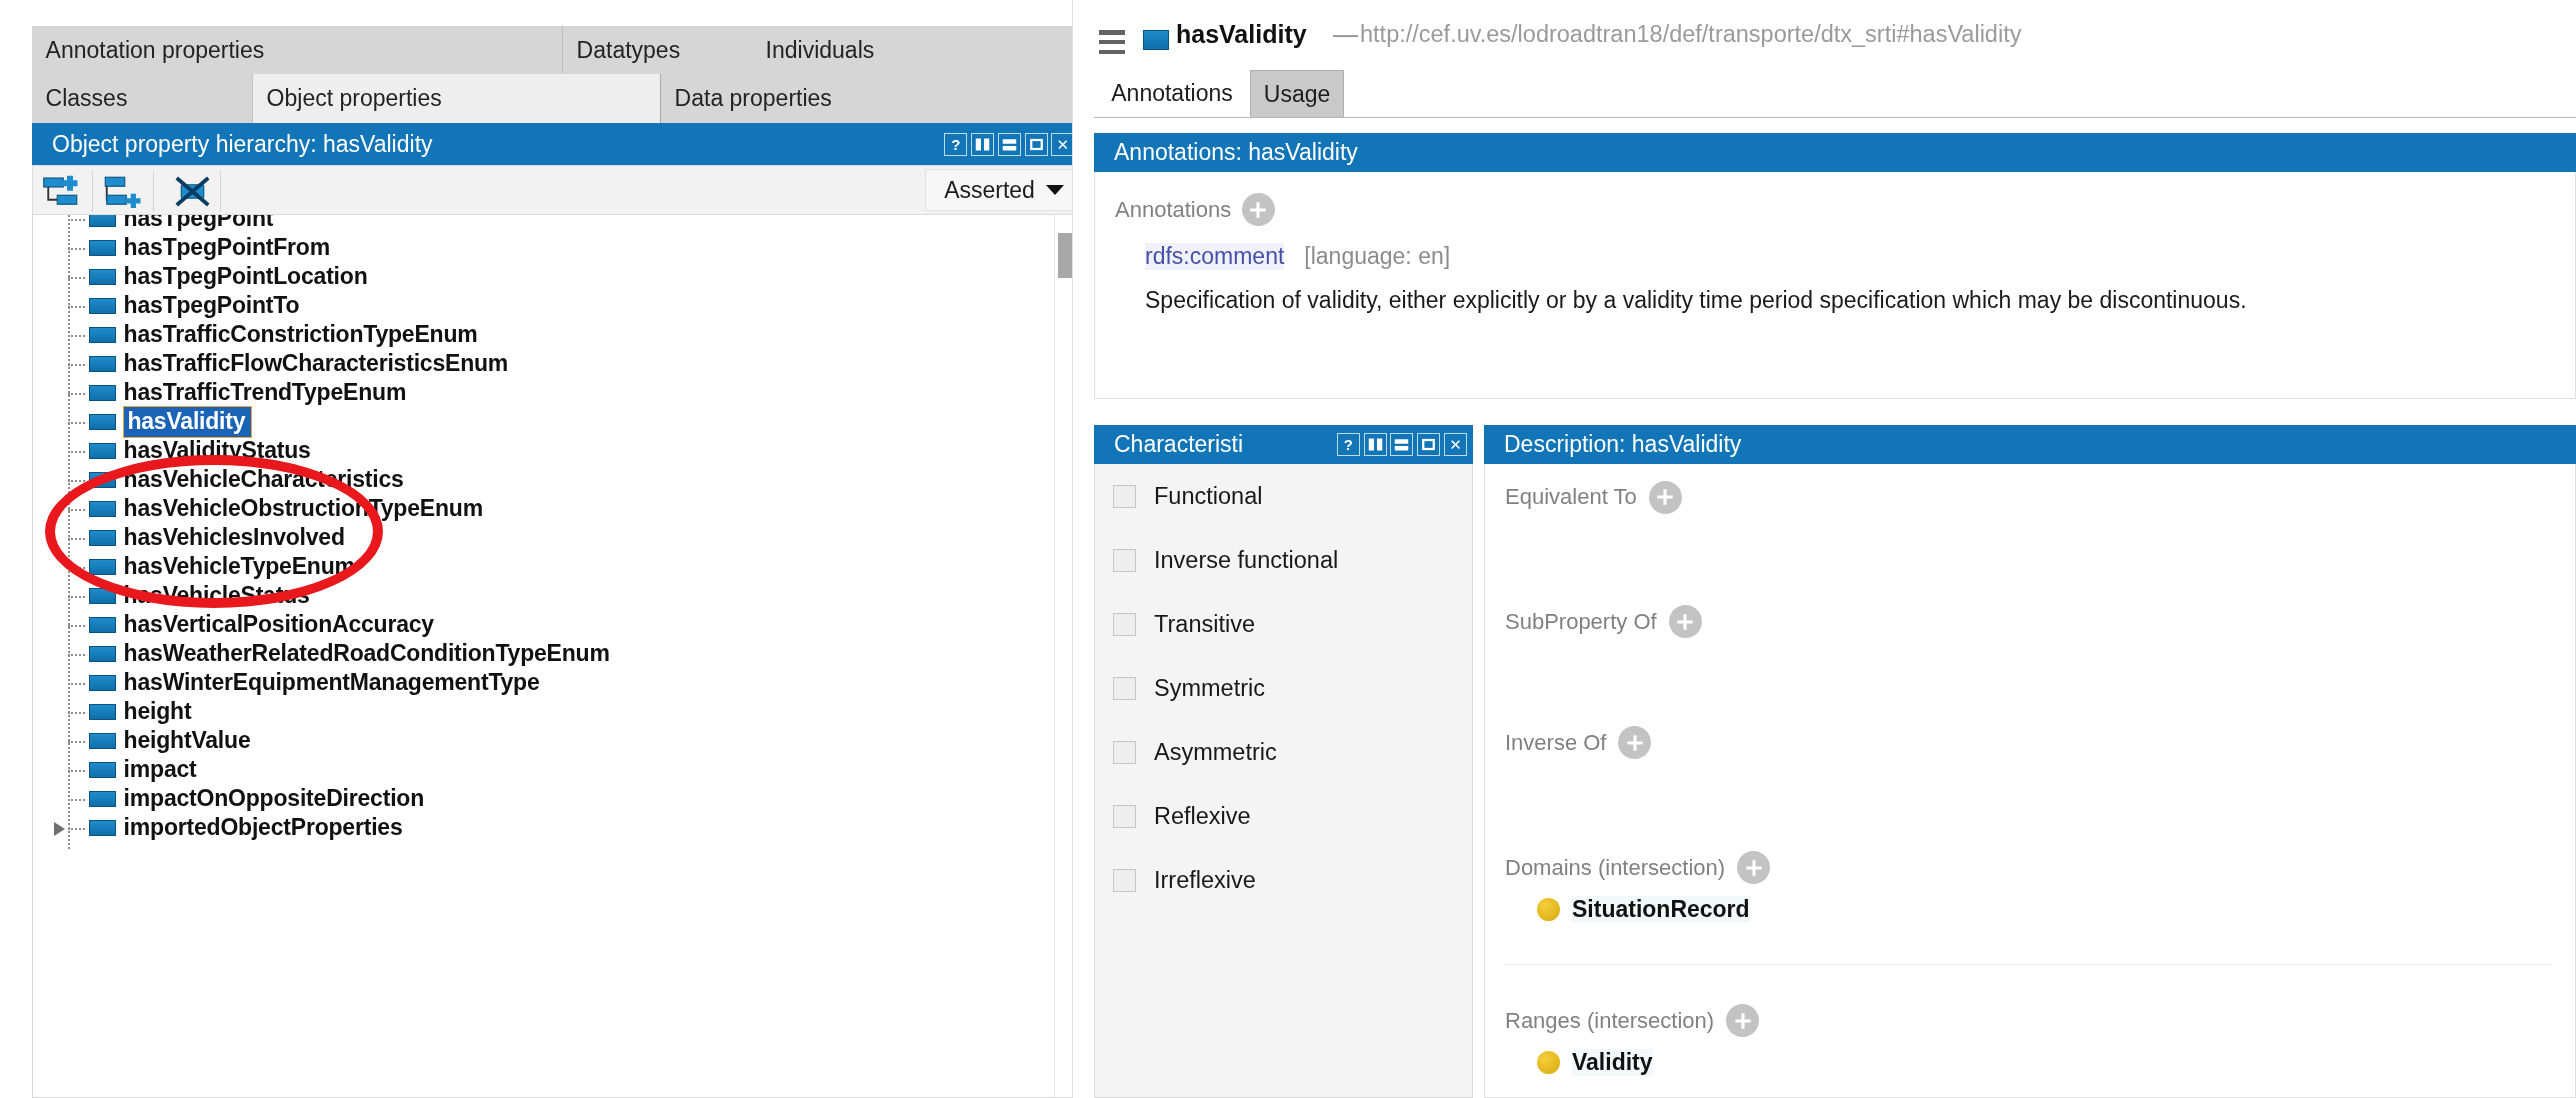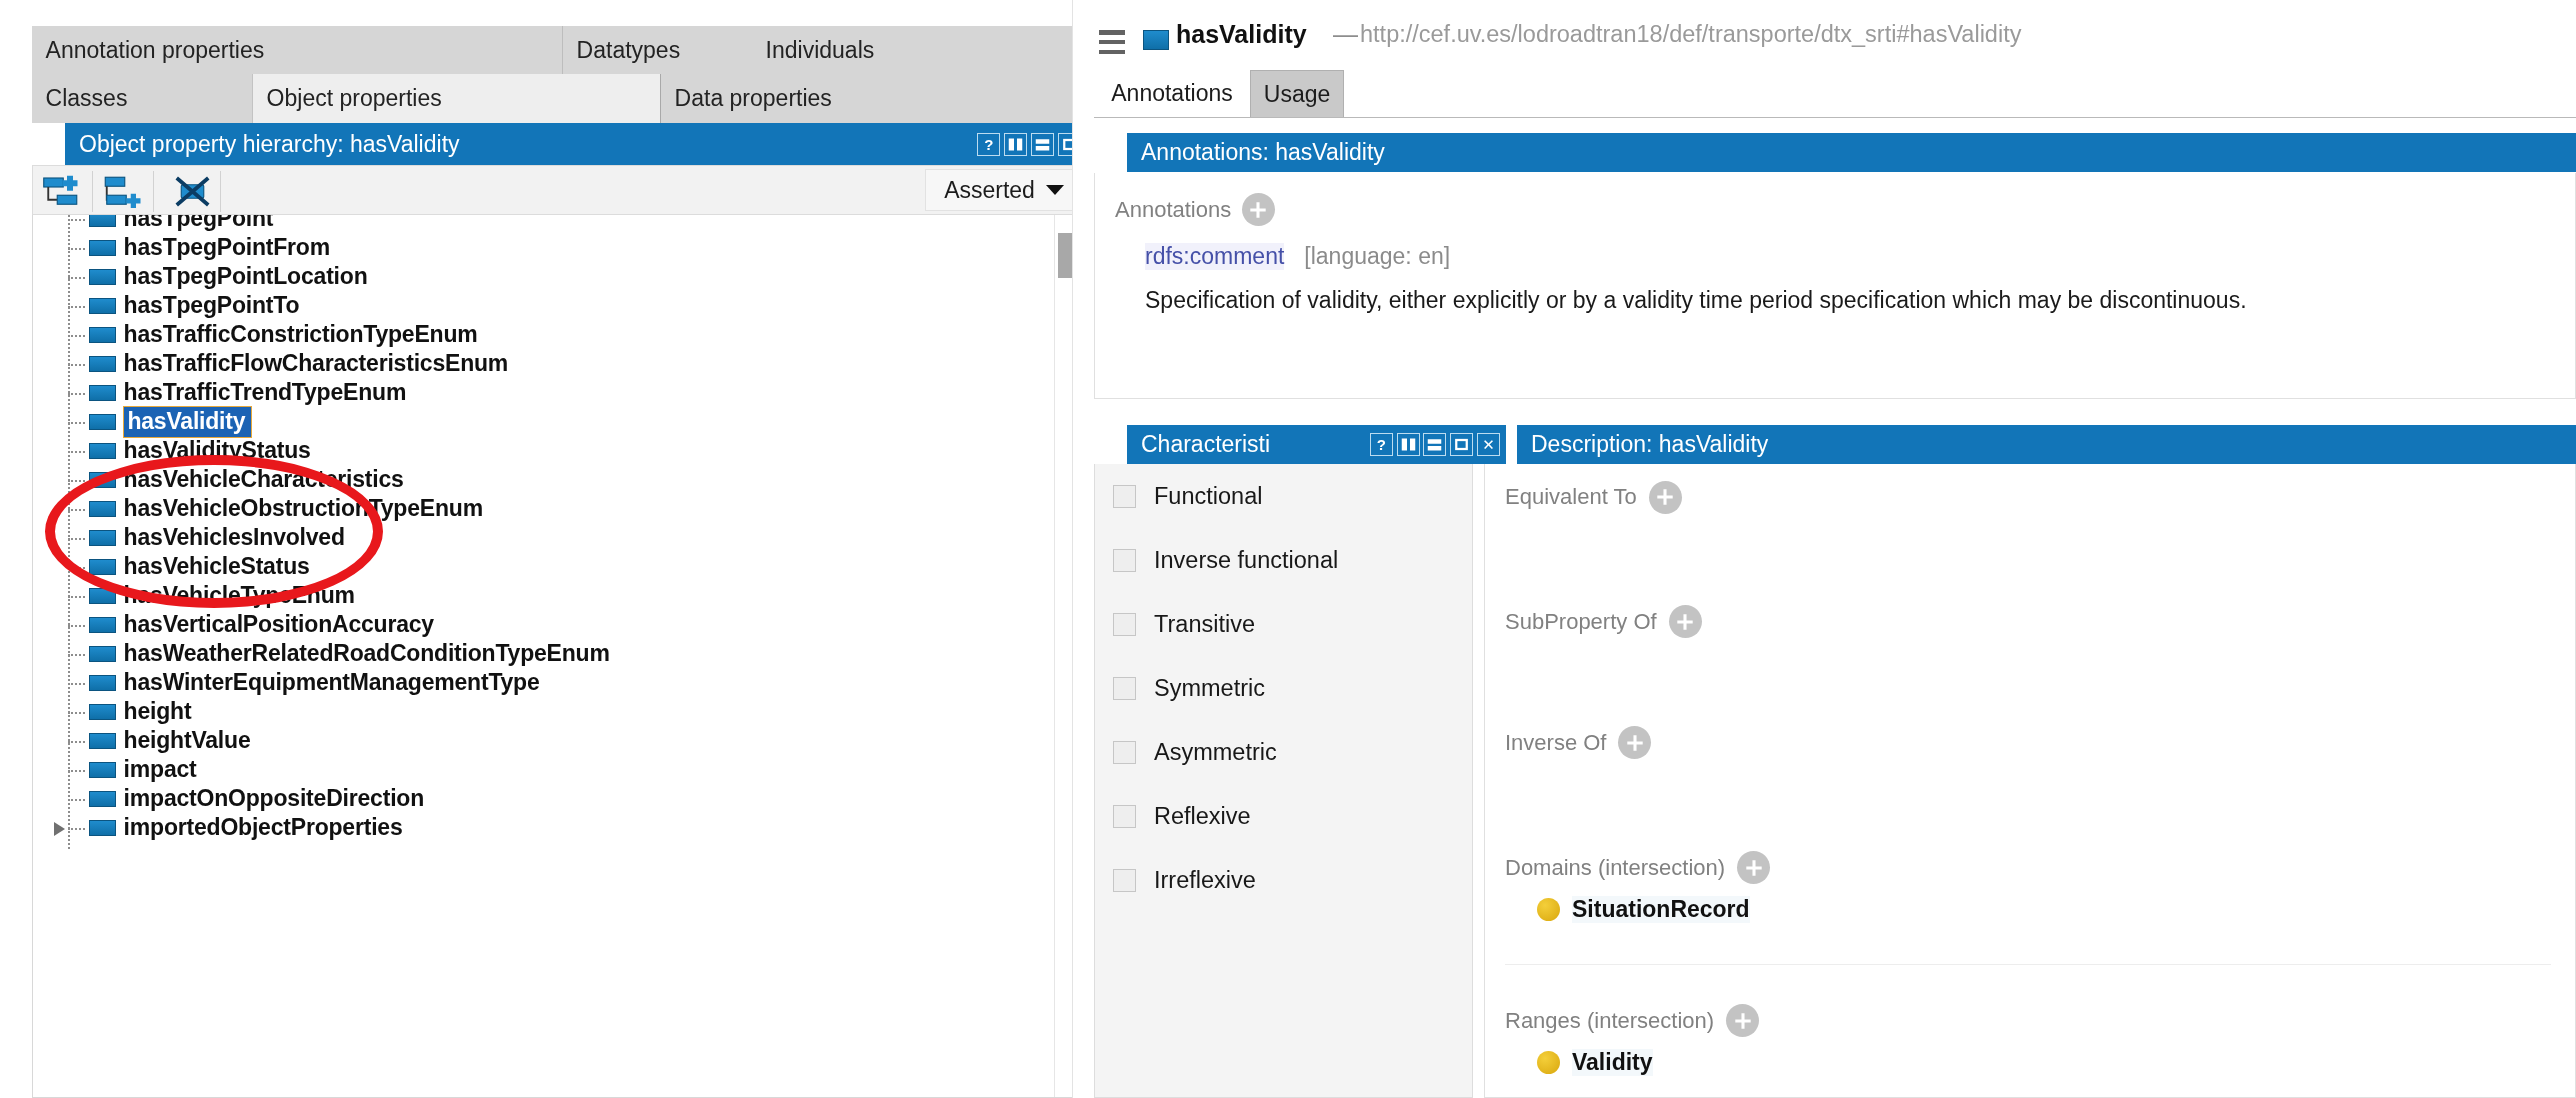--- a/index.html
+++ b/index.html
@@ -26,21 +26,21 @@
     padding-left:13.6px;padding-right:23px;white-space:nowrap;
   }
   .tab.sel{background:#eeeeee;border-right:1.5px solid #a9a9a9;border-left:1.5px solid #c3c3c3;}
   .tab.plain{border-right:1.5px solid #bdbdbd;}
 
   
   .sect-header{
     position:absolute;background:#1275b8;color:#ffffff;
     display:flex;align-items:center;
     font-size:23px;
-    padding-left:14px;box-sizing:border-box;white-space:nowrap;overflow:hidden;margin-left:33px;
+    padding-left:20px;box-sizing:border-box;white-space:nowrap;overflow:hidden;
   }
   .wincontrols{position:absolute;display:flex;gap:3.8px;align-items:center;}
   .wc{
     width:23px;height:23px;box-sizing:border-box;
     border:1.5px solid #bcdcf0;background:#1275b8;
     display:flex;align-items:center;justify-content:center;
     color:#ffffff;font-size:15px;line-height:1;font-weight:bold;
     cursor:pointer;
   }
   .wc svg{display:block;}
@@ -293,26 +293,26 @@
           <span class=""><span class="tlabel">hasVehicleObstructionTypeEnum</span></span>
         </div>
         <div class="trow">
           <div class="tdash"></div>
           <span class="pbox"></span>
           <span class=""><span class="tlabel">hasVehiclesInvolved</span></span>
         </div>
         <div class="trow">
           <div class="tdash"></div>
           <span class="pbox"></span>
+          <span class=""><span class="tlabel">hasVehicleTypeEnum</span></span>
+        </div>
+        <div class="trow">
+          <div class="tdash"></div>
+          <span class="pbox"></span>
           <span class=""><span class="tlabel">hasVehicleStatus</span></span>
-        </div>
-        <div class="trow">
-          <div class="tdash"></div>
-          <span class="pbox"></span>
-          <span class=""><span class="tlabel">hasVehicleTypeEnum</span></span>
         </div>
         <div class="trow">
           <div class="tdash"></div>
           <span class="pbox"></span>
           <span class=""><span class="tlabel">hasVerticalPositionAccuracy</span></span>
         </div>
         <div class="trow">
           <div class="tdash"></div>
           <span class="pbox"></span>
           <span class=""><span class="tlabel">hasWeatherRelatedRoadConditionTypeEnum</span></span>

